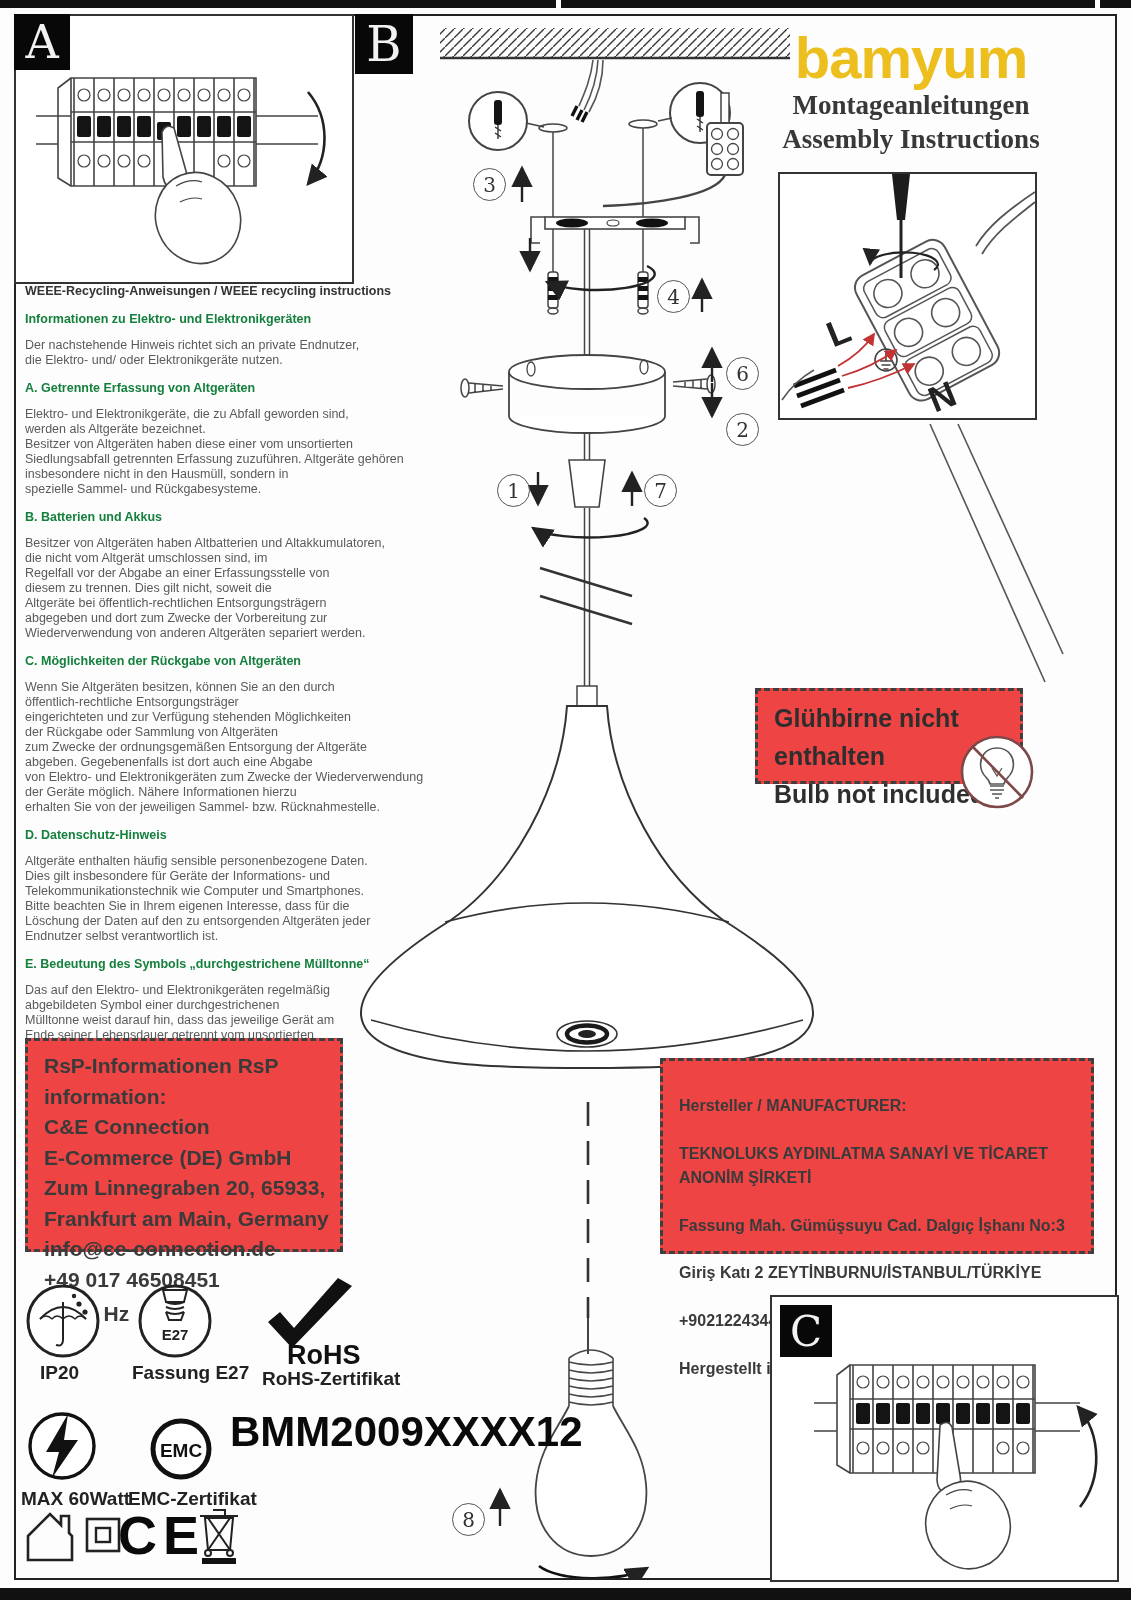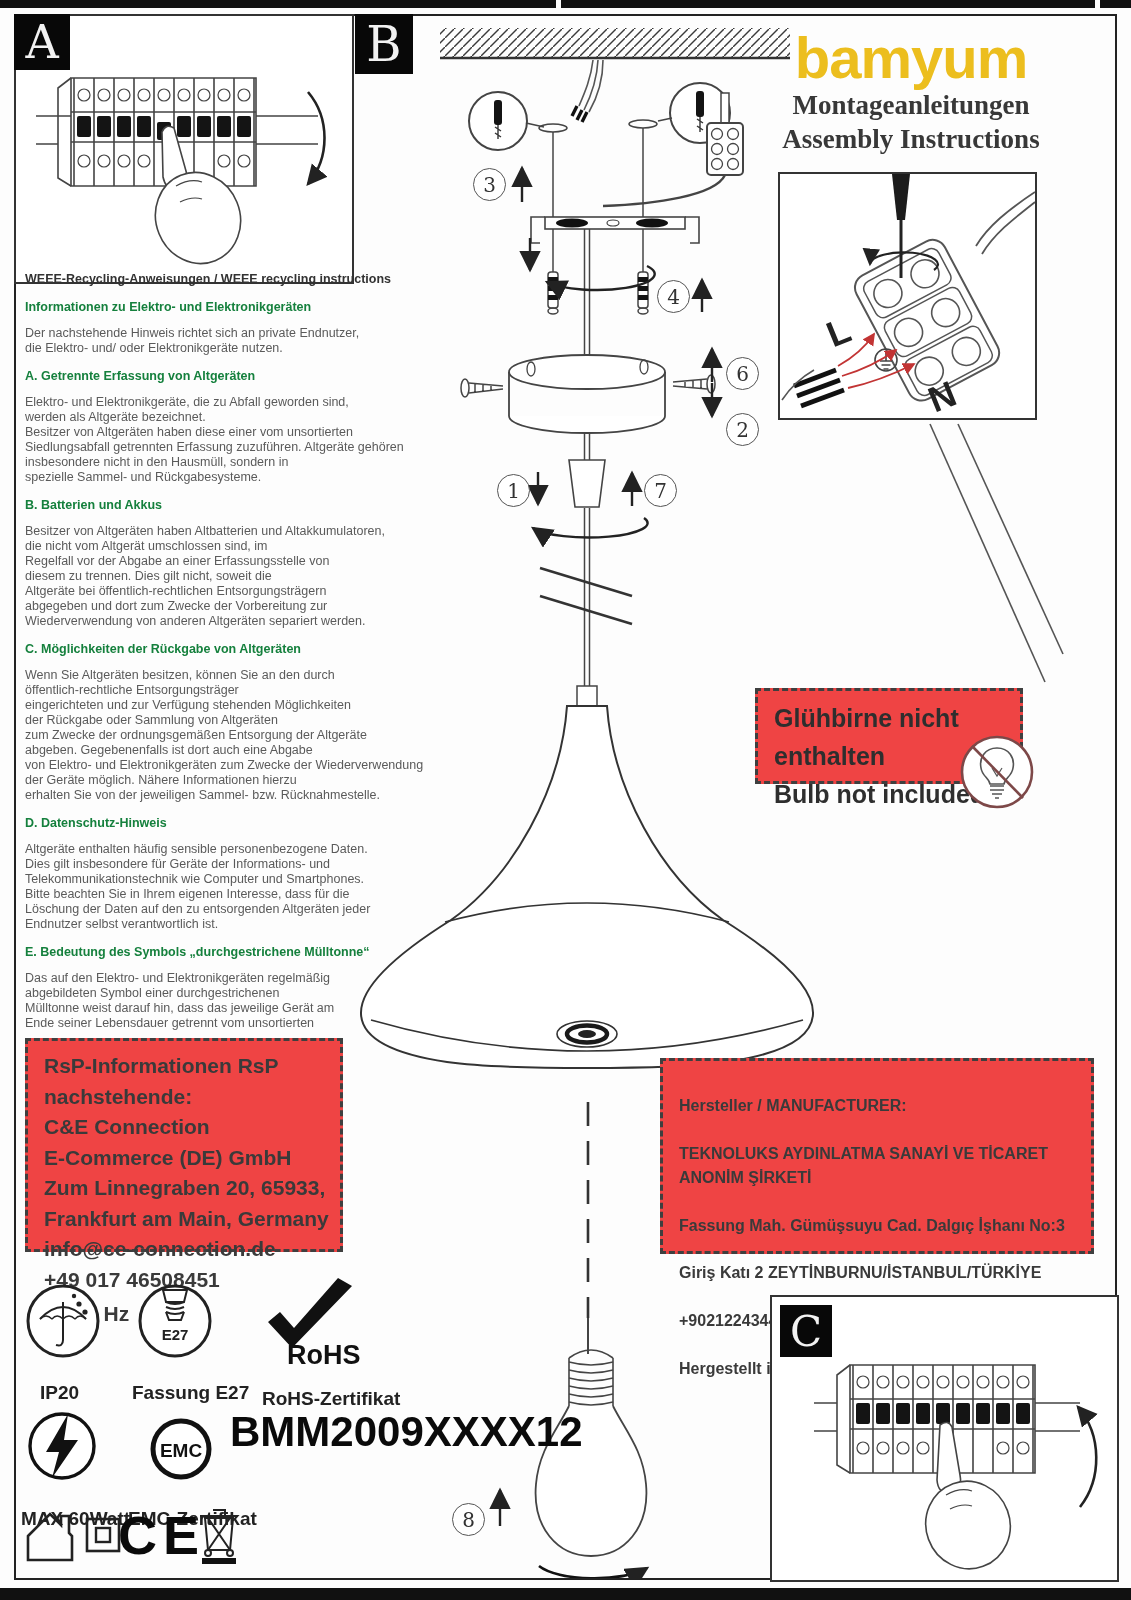--- a/index.html
+++ b/index.html
@@ -17,21 +17,21 @@
   .weee{width:428px;font-size:12.5px;line-height:15px;color:#5a5a5a;}
   .weee .w-title{font-weight:bold;color:#333;margin:0 0 10px 0;}
   .weee .w-head{font-weight:bold;color:#15803d;margin:13px 0 11px 0;}
   .weee .w-body{margin:0;white-space:pre-line;}
   .boxtext{font-weight:bold;color:#3a3a3a;}
   .rsp-line{font-size:21px;line-height:30.5px;}
   .man-line{font-size:16px;line-height:24.5px;margin-top:23px;}
   .step{width:31px;height:31px;border:1.6px solid #555;border-radius:50%;background:#fff;
         display:flex;align-items:center;justify-content:center;
         font-family:"DejaVu Serif",serif;font-size:20px;color:#333;}
-  .cert-label{font-weight:bold;color:#222;font-size:19px;margin-top:20px;}
+  .cert-label{font-weight:bold;color:#222;font-size:19px;}
   .model{font-weight:bold;color:#0a0a0a;font-size:42px;letter-spacing:0px;}
   .nobulb-line{font-weight:bold;font-size:25px;line-height:38px;color:#2e2e2e;}
   svg{display:block;}
 </style>
 </head>
 <body>
 
 <div class="page">
 
   <div class="abs bar" style="left:0;top:0;width:556px;height:8px;"></div>
@@ -342,21 +342,21 @@
   <svg class="abs" style="left:957px;top:732px;" width="80" height="80" viewBox="0 0 80 80">
     <circle cx="40" cy="40" r="35" fill="#fff" stroke="#7d4848" stroke-width="2.6"></circle>
     <g stroke="#555" stroke-width="1.6" fill="none">
       <path d="M40,16 C52,16 58,26 56,36 C55,44 48,46 47,52 H33 C32,46 25,44 24,36 C22,26 28,16 40,16 Z"></path>
       <path d="M33,54 H47 M33,58 H47 M35,62 H45 M38,66 H42"></path>
       <path d="M35,36 L40,44 L45,36" stroke-width="1.2"></path>
     </g>
     <line x1="15" y1="14" x2="66" y2="66" stroke="#7d4848" stroke-width="2.6"></line>
   </svg>
 
-  <div class="abs weee" style="left:25px;top:272px;">
+  <div class="abs weee" style="left:25px;top:284px;">
     <p class="w-title">WEEE-Recycling-Anweisungen / WEEE recycling instructions</p>
     <p class="w-head">Informationen zu Elektro- und Elektronikgeräten</p>
     <p class="w-body">Der nachstehende Hinweis richtet sich an private Endnutzer,
  die Elektro- und/ oder Elektronikgeräte nutzen.</p>
     <p class="w-head">A. Getrennte Erfassung von Altgeräten</p>
     <p class="w-body">Elektro- und Elektronikgeräte, die zu Abfall geworden sind,
  werden als Altgeräte bezeichnet.
 Besitzer von Altgeräten haben diese einer vom unsortierten
 Siedlungsabfall getrennten Erfassung zuzuführen. Altgeräte gehören
 insbesondere nicht in den Hausmüll, sondern in
@@ -388,21 +388,21 @@
 Endnutzer selbst verantwortlich ist.</p>
     <p class="w-head">E. Bedeutung des Symbols „durchgestrichene Mülltonne“</p>
     <p class="w-body">Das auf den Elektro- und Elektronikgeräten regelmäßig
  abgebildeten Symbol einer durchgestrichenen
 Mülltonne weist darauf hin, dass das jeweilige Gerät am
 Ende seiner Lebensdauer getrennt vom unsortierten</p>
     <p class="w-body" style="margin-top:14px;">Siedlungsabfall zu erfassen ist.</p>
   </div>
 
   <div class="abs dashed boxtext" style="left:25px;top:1038px;width:318px;height:214px;padding:10px 0 0 16px;box-sizing:border-box;">
-    <div class="rsp-line">RsP-Informationen RsP nachstehende:</div>
+    <div class="rsp-line">RsP-Informationen RsP information:</div>
     <div class="rsp-line">C&amp;E Connection</div>
     <div class="rsp-line">E-Commerce (DE) GmbH</div>
     <div class="rsp-line">Zum Linnegraben 20, 65933,</div>
     <div class="rsp-line">Frankfurt am Main, Germany</div>
     <div class="rsp-line">info@ce-connection.de</div>
     <div class="rsp-line">+49 017 46508451</div>
     <div class="rsp-line" style="margin-top:4px;">50-60 Hz</div>
   </div>
 
   <div class="abs dashed boxtext" style="left:660px;top:1058px;width:434px;height:196px;padding:10px 0 0 16px;box-sizing:border-box;">

